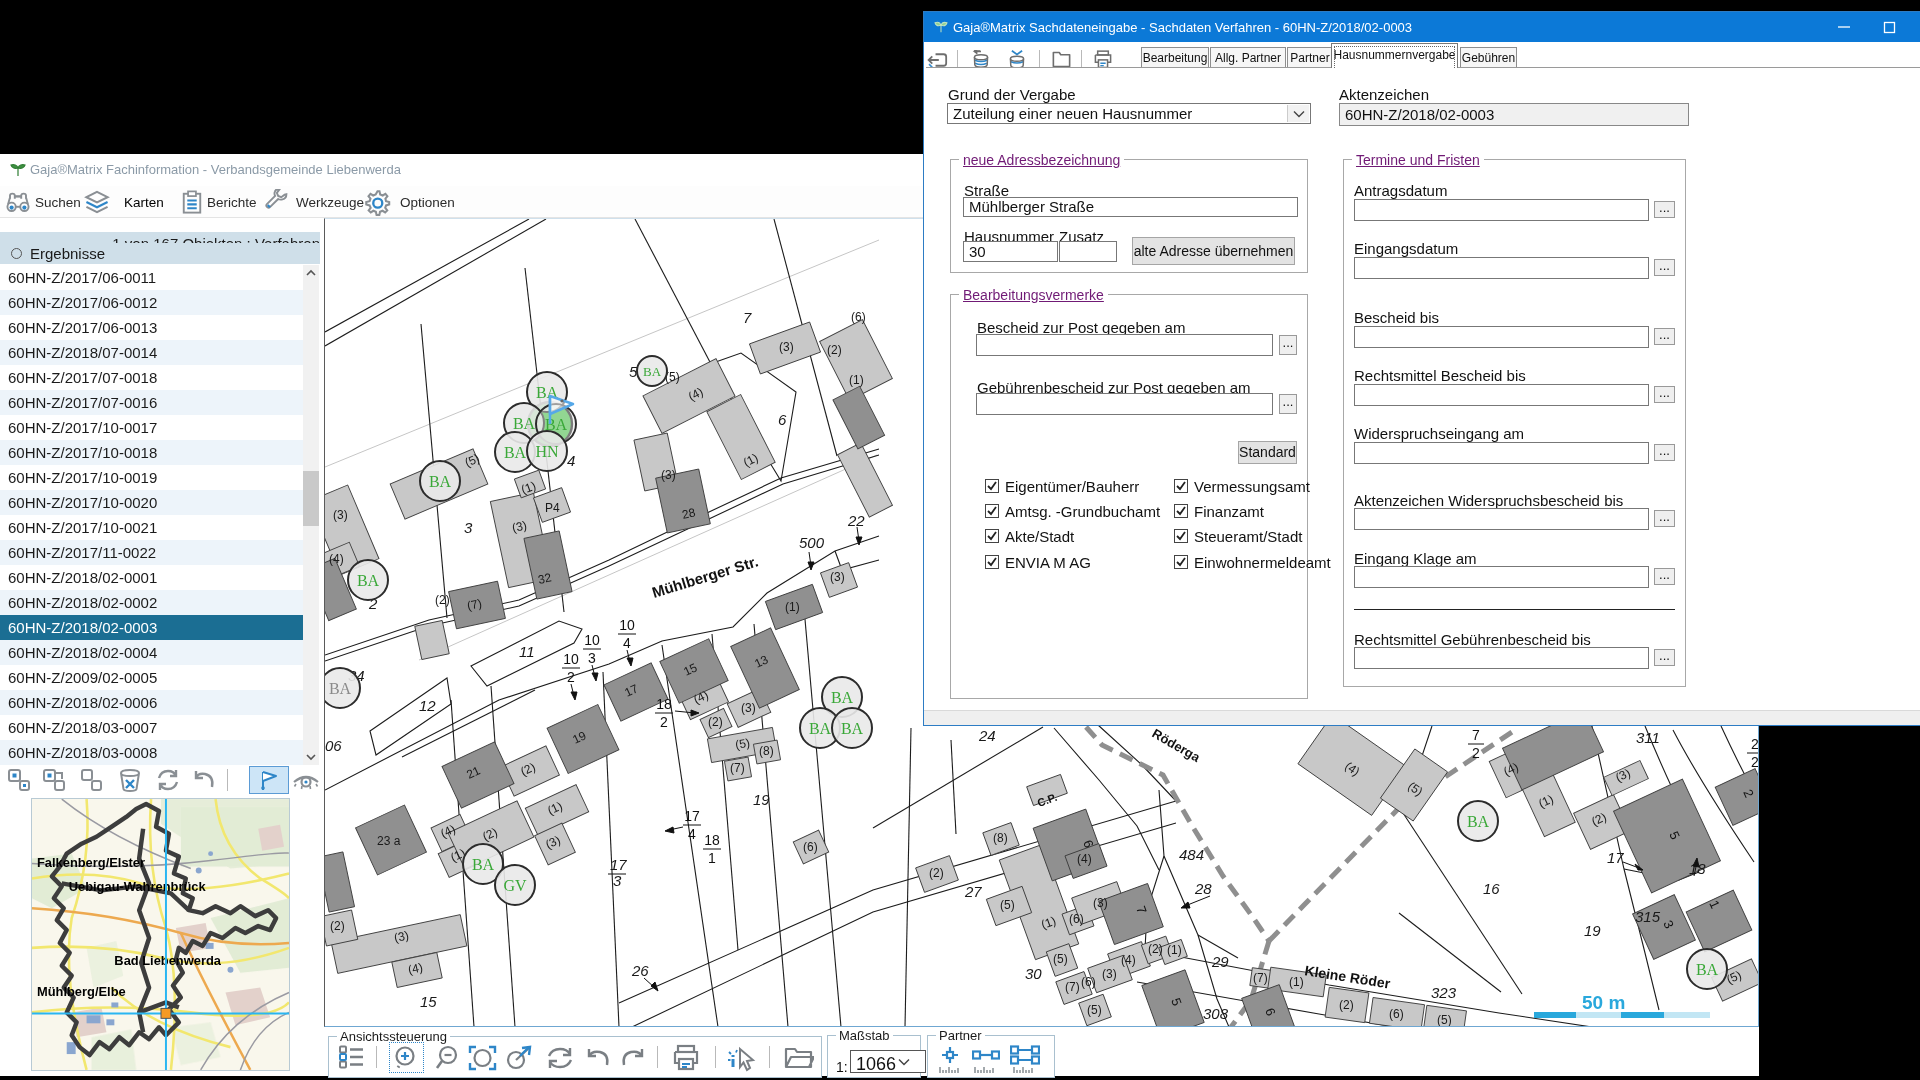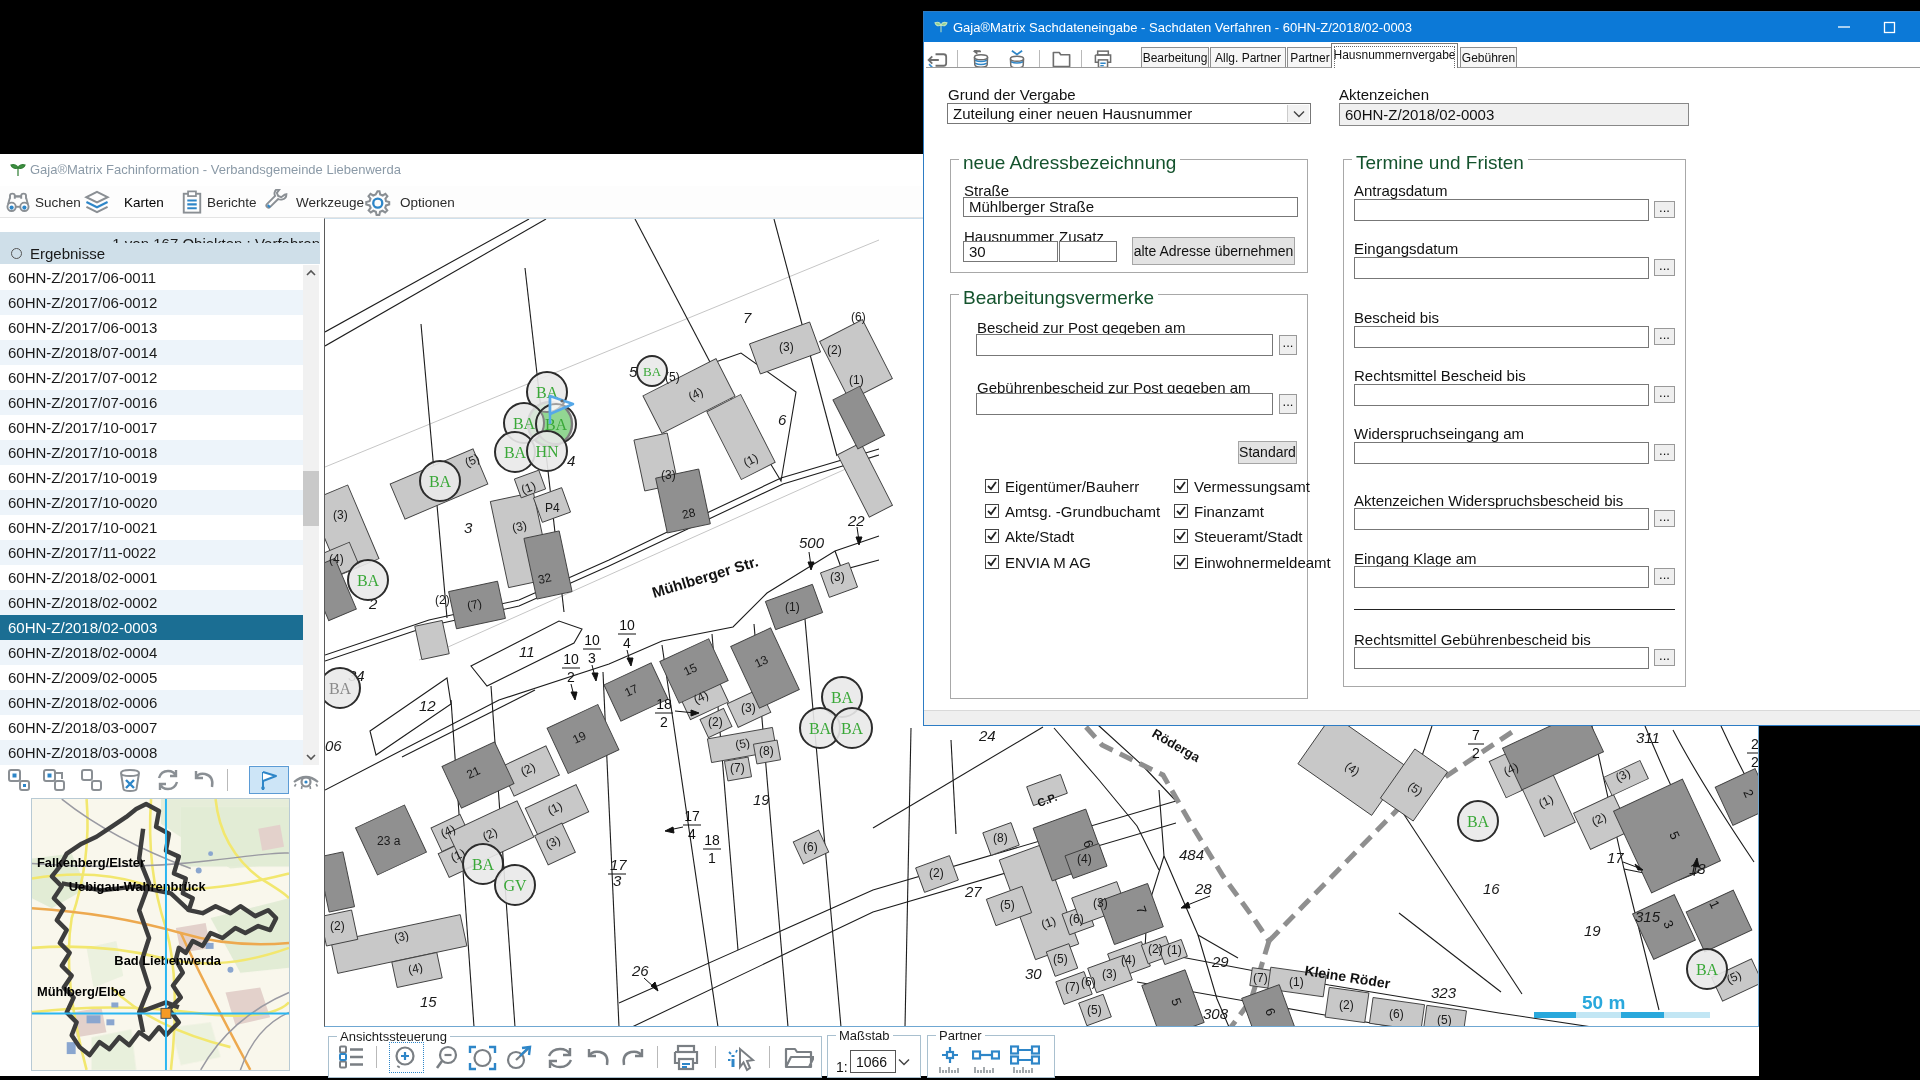--- a/index.html
+++ b/index.html
@@ -15,21 +15,21 @@
 .phead { position:absolute; left:0; width:320px; background:#cfdfe9; color:#1a1a1a; font-size:15px; }
 .lrow { position:absolute; left:0; width:303px; height:25px; font-size:15px; color:#1b1b1b; line-height:25px; padding-left:8px; }
 .lrow.alt { background:#edf4fa; }
 .lrow.sel { background:#1b6e93; color:#fff; }
 #scrollbar { position:absolute; left:303px; top:46px; width:16px; height:500px; background:#f1f1f1; }
 #mapwrap { position:absolute; left:324px; top:64px; width:1435px; height:809px; border-left:1px solid #5a5a5a; border-top:1px solid #cfe0ec; border-right:1px solid #6fa7d2; border-bottom:1px solid #6fa7d2; background:#fff; }
 #dialog { position:absolute; left:875px; top:11px; width:1035px; height:715px; background:#fff; border:1px solid #2d7cc4;margin-left:48px; }
 #dlgtitle { position:absolute; left:0; top:0; width:100%; height:30px; background:#0c79d7; }
 #dlgtitle .t { position:absolute; left:29px; top:8px; color:#fff; font-size:13px; }
 .grp { position:absolute; border:1px solid #a8a8a8; }
-.grp .gl { position:absolute; left:8px; top:-8px; background:#fff; padding:0 4px; font-size:19px; color:#14532d; }
+.grp .gl { position:absolute; left:8px; top:-8px; background:#fff; padding:0 4px; font-size:14px; color:#701a75;text-decoration:underline; }
 .fld { position:absolute; border:1px solid #777; background:#fff; font-size:15px; color:#111; padding-left:5px; }
 .dots { position:absolute; border:1px solid #999; background:#efefef; font-size:13px; text-align:center; color:#111; }
 .lbl { position:absolute; font-size:15px; color:#111; white-space:nowrap; }
 .btn { position:absolute; border:1px solid #a5a5a5; background:#e3e3e3; font-size:14px; color:#111; text-align:center; white-space:nowrap; }
 .cb { position:absolute; width:14px; height:14px; border:1px solid #444; background:#fff; }
 .cb svg { position:absolute; left:0; top:0; }
 .tab { position:absolute; border:1px solid #8e8e8e; border-bottom:none; background:#f6f6f6; font-size:12px; color:#111; text-align:center; white-space:nowrap; overflow:hidden; }
 #bottombar { position:absolute; }
 .gbox { position:absolute; border:1px solid #a9c0cf; background:#fff; }
 .gbox .gl { position:absolute; left:8px; top:-8px; background:#fff; padding:0 3px; font-size:13px; color:#1a1a1a; }
@@ -96,21 +96,21 @@
   <div id="leftpanel">
     <div class="phead" style="top:13px;height:24px;line-height:24px;text-align:right">1 von 167 Objekten : Verfahren</div>
     <div class="phead" style="top:24px;height:21px;line-height:21px;">
       <span style="position:absolute;left:11px;top:5px;width:11px;height:11px;border:1.5px solid #555;border-radius:50%"></span>
       <span style="position:absolute;left:30px">Ergebnisse</span>
     </div>
     <div class="lrow" style="top:46px">60HN-Z/2017/06-0011</div>
     <div class="lrow alt" style="top:71px">60HN-Z/2017/06-0012</div>
     <div class="lrow" style="top:96px">60HN-Z/2017/06-0013</div>
     <div class="lrow alt" style="top:121px">60HN-Z/2018/07-0014</div>
-    <div class="lrow" style="top:146px">60HN-Z/2017/07-0012</div>
+    <div class="lrow" style="top:146px">60HN-Z/2017/07-0018</div>
     <div class="lrow alt" style="top:171px">60HN-Z/2017/07-0016</div>
     <div class="lrow" style="top:196px">60HN-Z/2017/10-0017</div>
     <div class="lrow alt" style="top:221px">60HN-Z/2017/10-0018</div>
     <div class="lrow" style="top:246px">60HN-Z/2017/10-0019</div>
     <div class="lrow alt" style="top:271px">60HN-Z/2017/10-0020</div>
     <div class="lrow" style="top:296px">60HN-Z/2017/10-0021</div>
     <div class="lrow alt" style="top:321px">60HN-Z/2017/11-0022</div>
     <div class="lrow" style="top:346px">60HN-Z/2018/02-0001</div>
     <div class="lrow alt" style="top:371px">60HN-Z/2018/02-0002</div>
     <div class="lrow sel" style="top:396px">60HN-Z/2018/02-0003</div>
@@ -691,21 +691,21 @@
           <path d="M2 9 L4 11 M10 7 L9 9.5 M1 17 L3.5 17" stroke="#2e86c8" stroke-width="1.8"></path>
         </svg>
       <div class="sep" style="left:440px;top:9px;height:22px"></div>
       <svg class="abs" style="left:455px;top:7px" width="30" height="27" viewBox="0 0 30 27">
           <path d="M2 23 L2 5 L11 5 L13 8 L27 8 L27 23 Z M2 23 L7 13 L30 13 L25 23 Z" fill="#fff" stroke="#7a7f84" stroke-width="2.2" stroke-linejoin="round"></path>
         </svg>
     </div>
     <div class="gbox" style="left:827px;top:881px;width:94px;height:43px">
       <div class="gl">Maßstab</div>
       <div class="abs" style="left:8px;top:23px;font-size:14px;color:#111">1:</div>
-      <div class="abs" style="left:22px;top:14px;width:46px;height:23px;border:1px solid #555;background:#fff;font-size:14px;color:#111;padding:3px 0 16px 5px">1066</div>
+      <div class="abs" style="left:22px;top:14px;width:76px;height:23px;border:1px solid #555;background:#fff;font-size:18px;color:#111;padding:3px 0 16px 5px">1066</div>
       <svg class="abs" style="left:70px;top:22px" width="12" height="8" viewBox="0 0 12 8">
           <path d="M1 1.5 L6 6.5 L11 1.5" fill="none" stroke="#444" stroke-width="1.5"></path>
         </svg>
     </div>
     <div class="gbox" style="left:927px;top:881px;width:128px;height:43px">
       <div class="gl">Partner</div>
       <svg class="abs" style="left:10px;top:11px" width="24" height="26" viewBox="0 0 24 26">
           <g stroke="#2e86c8" stroke-width="2.2" fill="none">
             <path d="M12 0 L12 16 M4 8 L20 8"></path>
             <rect x="9" y="5" width="6" height="6" fill="#fff"></rect>

